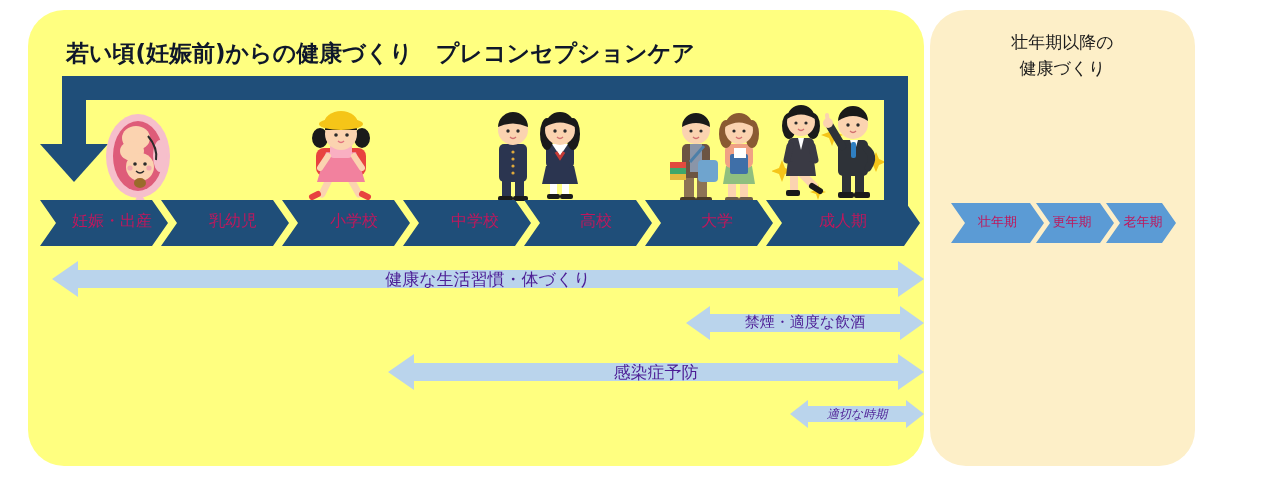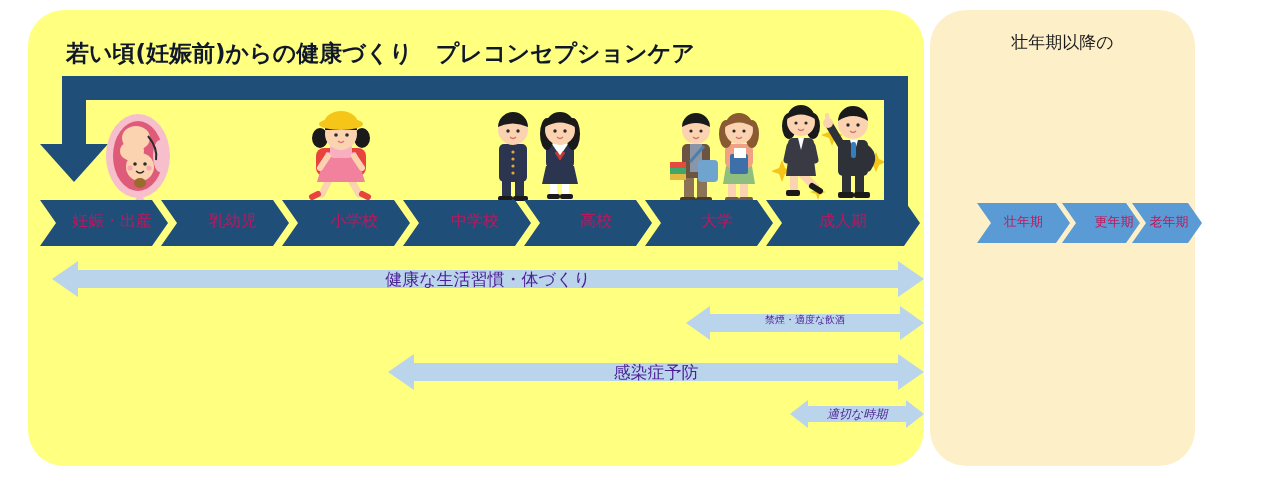--- a/index.html
+++ b/index.html
@@ -83,21 +83,21 @@
   
   #stage-rail {
     position: absolute;
     left: 40px;
     top: 200px;
     width: 880px;
     height: 46px;
   }
   #side-rail {
     position: absolute;
-    left: 956px;
+    left: 930px;
     top: 203px;
     width: 265px;
     height: 40px;
   }
   .chev-label {
     position: absolute;
     color: #be185d;
     font-size: 16px;
     text-align: center;
     top: 11px;
@@ -127,20 +127,21 @@
 <div id="stage">
 
   <div class="panel" id="main-panel"></div>
 
   <div class="panel" id="side-panel"></div>
 
   <div id="main-title">若い頃(妊娠前)からの健康づくり　プレコンセプションケア</div>
 
   <div id="side-title">
     <span class="ln">壮年期以降の</span>
+    <span class="ln">健康づくり</span>
   </div>
 
   <svg id="elbow" viewBox="0 0 875 130">
 
     <rect x="22" y="0" width="846" height="24" fill="#1F4E79"></rect>
 
     <rect x="844" y="0" width="24" height="130" fill="#1F4E79"></rect>
 
     <rect x="22" y="0" width="24" height="72" fill="#1F4E79"></rect>
 
@@ -331,36 +332,36 @@
     <div class="chev-label" style="left:742px; width:122px;">成人期</div>
   </div>
 
   <div id="side-rail">
     <svg width="265" height="40" viewBox="0 0 265 40">
       <polygon points="21,0 100,0 114,20 100,40 21,40 35,20" fill="#5B9BD5"></polygon>
       <polygon points="106,0 170,0 184,20 170,40 106,40 120,20" fill="#5B9BD5"></polygon>
       <polygon points="176,0 232,0 246,20 232,40 176,40 190,20" fill="#5B9BD5"></polygon>
     </svg>
     <div class="chev-label small" style="left:35px; width:65px;">壮年期</div>
-    <div class="chev-label small" style="left:113px; width:58px;padding-left:16px;">更年期</div>
+    <div class="chev-label small" style="left:113px; width:58px;">更年期</div>
     <div class="chev-label small" style="left:184px; width:58px;">老年期</div>
   </div>
 
   <div class="band" style="left:52px; top:258px; width:872px; height:42px;">
     <svg width="872" height="42" viewBox="0 0 872 42">
       <polygon points="0,21 26,3 26,12 846,12 846,3 872,21 846,39 846,30 26,30 26,39" fill="#BAD4EC"></polygon>
     </svg>
     <div class="band-label" style="top:10px; font-size:17px;">健康な生活習慣・体づくり</div>
   </div>
 
   <div class="band" style="left:686px; top:303px; width:238px; height:40px;">
     <svg width="238" height="40" viewBox="0 0 238 40">
       <polygon points="0,20 24,3 24,11 214,11 214,3 238,20 214,37 214,29 24,29 24,37" fill="#BAD4EC"></polygon>
     </svg>
-    <div class="band-label" style="top:10px; font-size:10px;">禁煙・適度な飲酒</div>
+    <div class="band-label" style="top:10px; font-size:15px;">禁煙・適度な飲酒</div>
   </div>
 
   <div class="band" style="left:388px; top:351px; width:536px; height:42px;">
     <svg width="536" height="42" viewBox="0 0 536 42">
       <polygon points="0,21 26,3 26,12 510,12 510,3 536,21 510,39 510,30 26,30 26,39" fill="#BAD4EC"></polygon>
     </svg>
     <div class="band-label" style="top:10px; font-size:17px;">感染症予防</div>
   </div>
 
   <div class="band" style="left:790px; top:398px; width:134px; height:32px;font-style:italic;">

